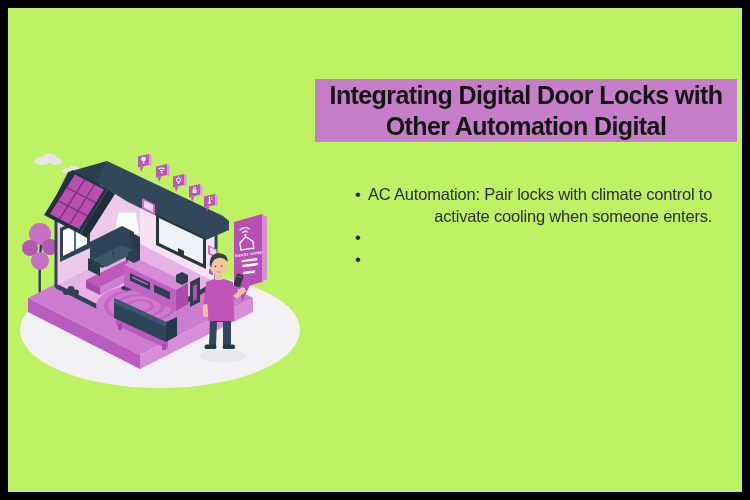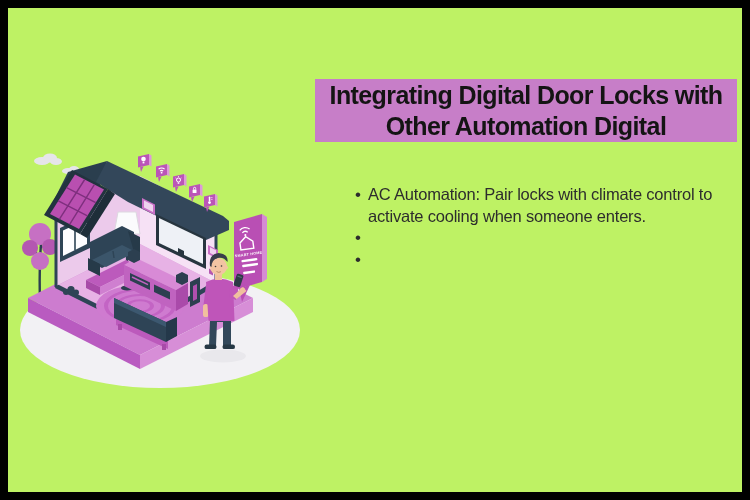--- a/index.html
+++ b/index.html
@@ -24,21 +24,21 @@
     letter-spacing:-0.6px;color:#141414;
   }
   
   .bullets{
     position:absolute;left:340px;top:176px;width:398px;
     margin:0;padding:0;list-style:none;
     color:#2d2d2d;font-size:16.5px;line-height:21.5px;letter-spacing:-0.2px;
   }
   .bullets li{display:flex;margin:0;}
   .bullets .dot{width:20px;flex:0 0 20px;text-align:center;font-size:17px;}
-  .bline{display:block;white-space:nowrap;}
+  .bline{display:block;white-space:nowrap;text-align:right;}
   
   .illustration{
     position:absolute;left:2px;top:120px;width:300px;height:268px;
   }
   .illustration svg{display:block;width:100%;height:100%;}
 </style>
 </head>
 <body>
 
 <div class="canvas">

